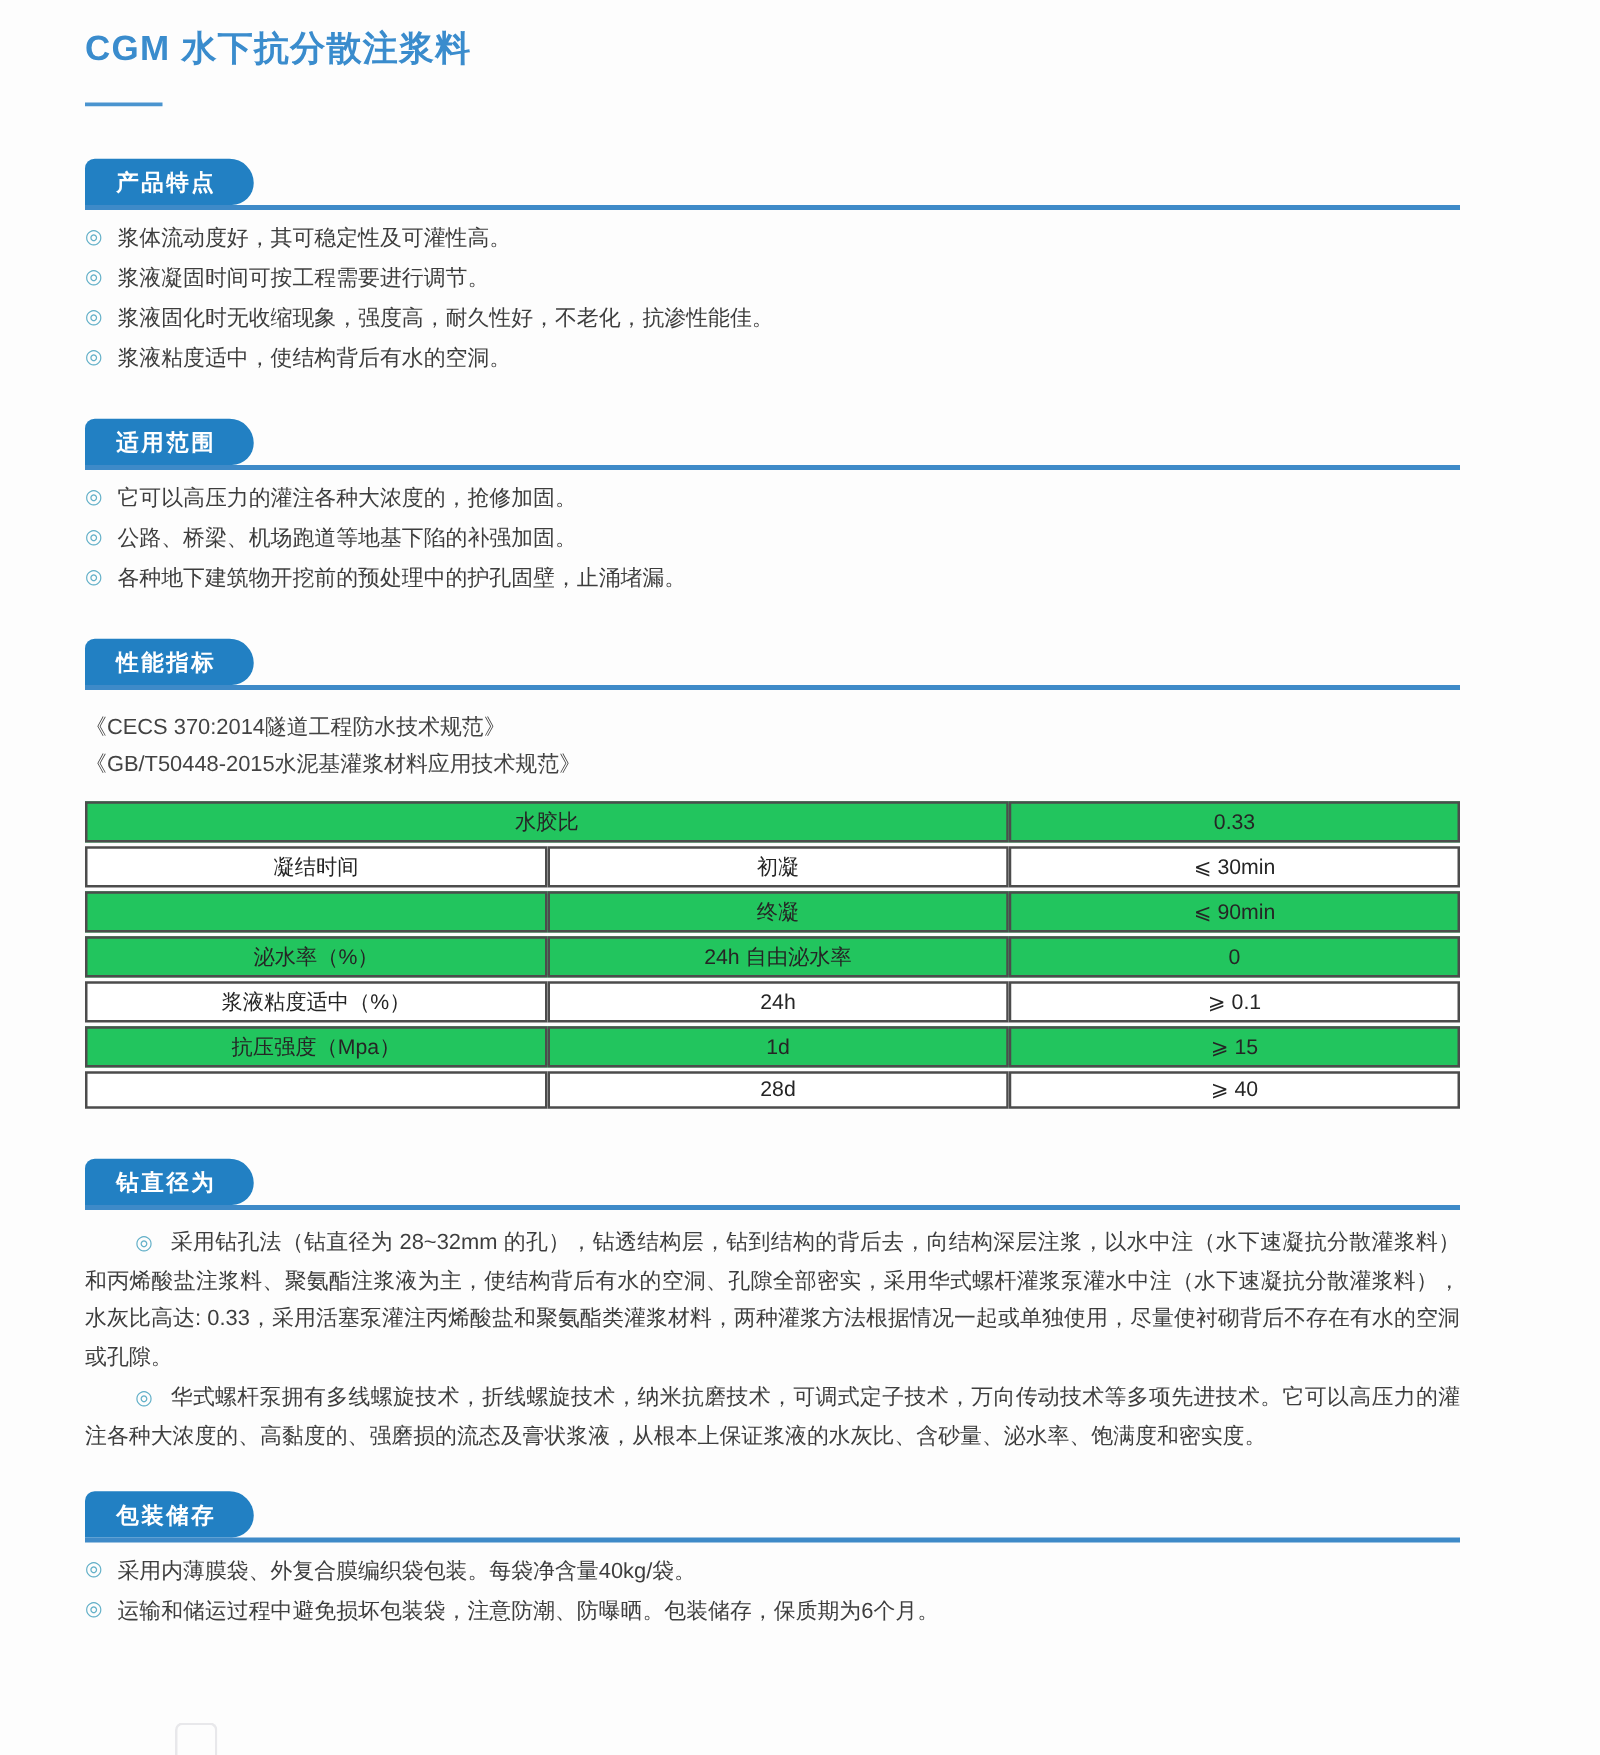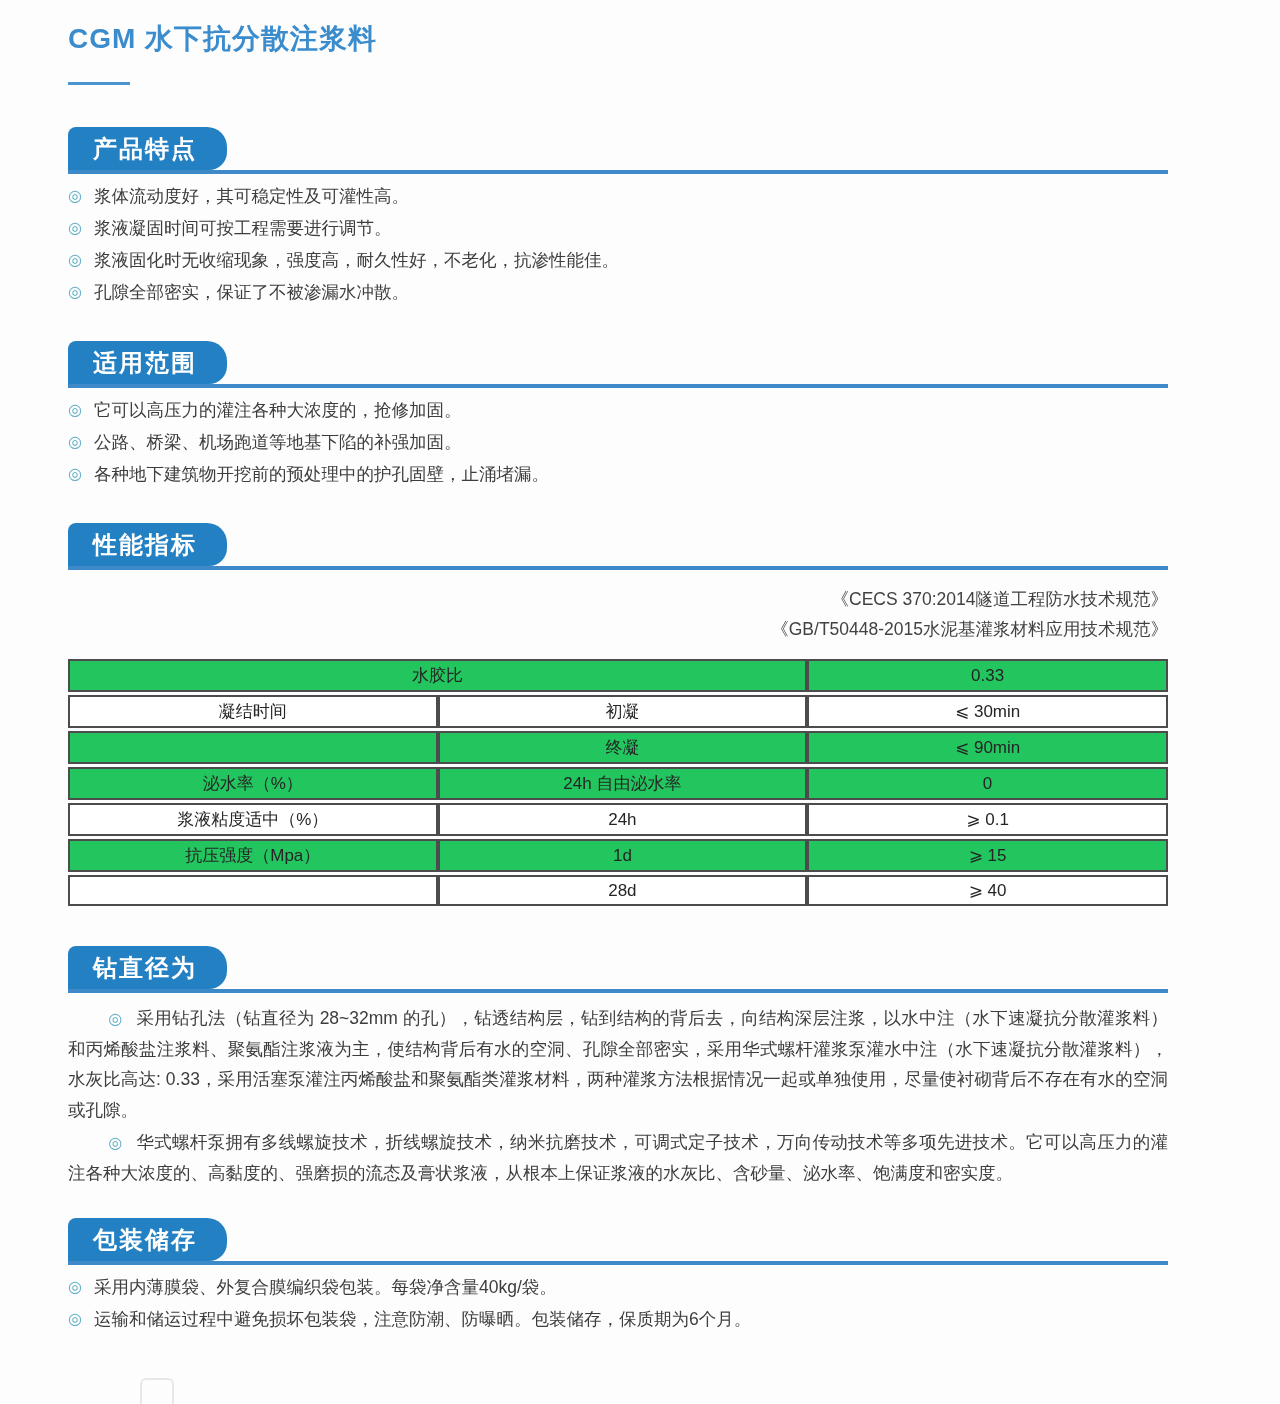--- a/index.html
+++ b/index.html
@@ -21,37 +21,37 @@
   .title-underline {
     width:62px; height:3px; background:#4a94cf; margin-top:24px;
   }
   
   .section { margin-top:37px; }
   .section.first { margin-top:42px; }
   .sec-head { border-bottom:4px solid #3e8ac8; line-height:0; }
   .badge {
     display:inline-block;
     background:#2280c3; color:#ffffff;
-    font-size:24px; font-weight:bold; letter-spacing:2px;
+    font-size:18px; font-weight:bold; letter-spacing:2px;
     line-height:1; padding:10px 30px 9px 25px;
     border-radius:8px 20px 18px 0;
   }
   
   .blist { margin-top:10px; }
   .bitem {
     display:flex; align-items:flex-start;
     font-size:17.5px; line-height:24px; color:#3d3d3d;
     margin:8px 0;
   }
   .bullet {
     color:#63b0c8; font-size:16px; line-height:24px;
     margin-right:12px; flex:0 0 auto;
   }
   
-  .standards { margin-top:14px; text-align:right; }
+  .standards { margin-top:14px; text-align:left; }
   .standard-line { font-size:17.5px; color:#424242; line-height:30px; }
   table.spec {
     width:100%; margin-top:12px;
     border-collapse:separate; border-spacing:0 3px;
     table-layout:fixed;
   }
   table.spec th, table.spec td {
     border:2px solid #4c4c4c;
     text-align:center; vertical-align:middle;
     font-size:17px; padding:3px 6px; height:27px;
@@ -98,21 +98,21 @@
       <div class="bitem">
         <span class="bullet">◎</span>
         <span>浆液凝固时间可按工程需要进行调节。</span>
       </div>
       <div class="bitem">
         <span class="bullet">◎</span>
         <span>浆液固化时无收缩现象，强度高，耐久性好，不老化，抗渗性能佳。</span>
       </div>
       <div class="bitem">
         <span class="bullet">◎</span>
-        <span>孔隙全部密实，保证了不被渗漏水冲散。</span>
+        <span>浆液粘度适中，使结构背后有水的空洞。</span>
       </div>
     </div>
   </div>
 
   <div class="section">
     <div class="sec-head">
       <span class="badge">适用范围</span>
     </div>
     <div class="blist">
       <div class="bitem">

